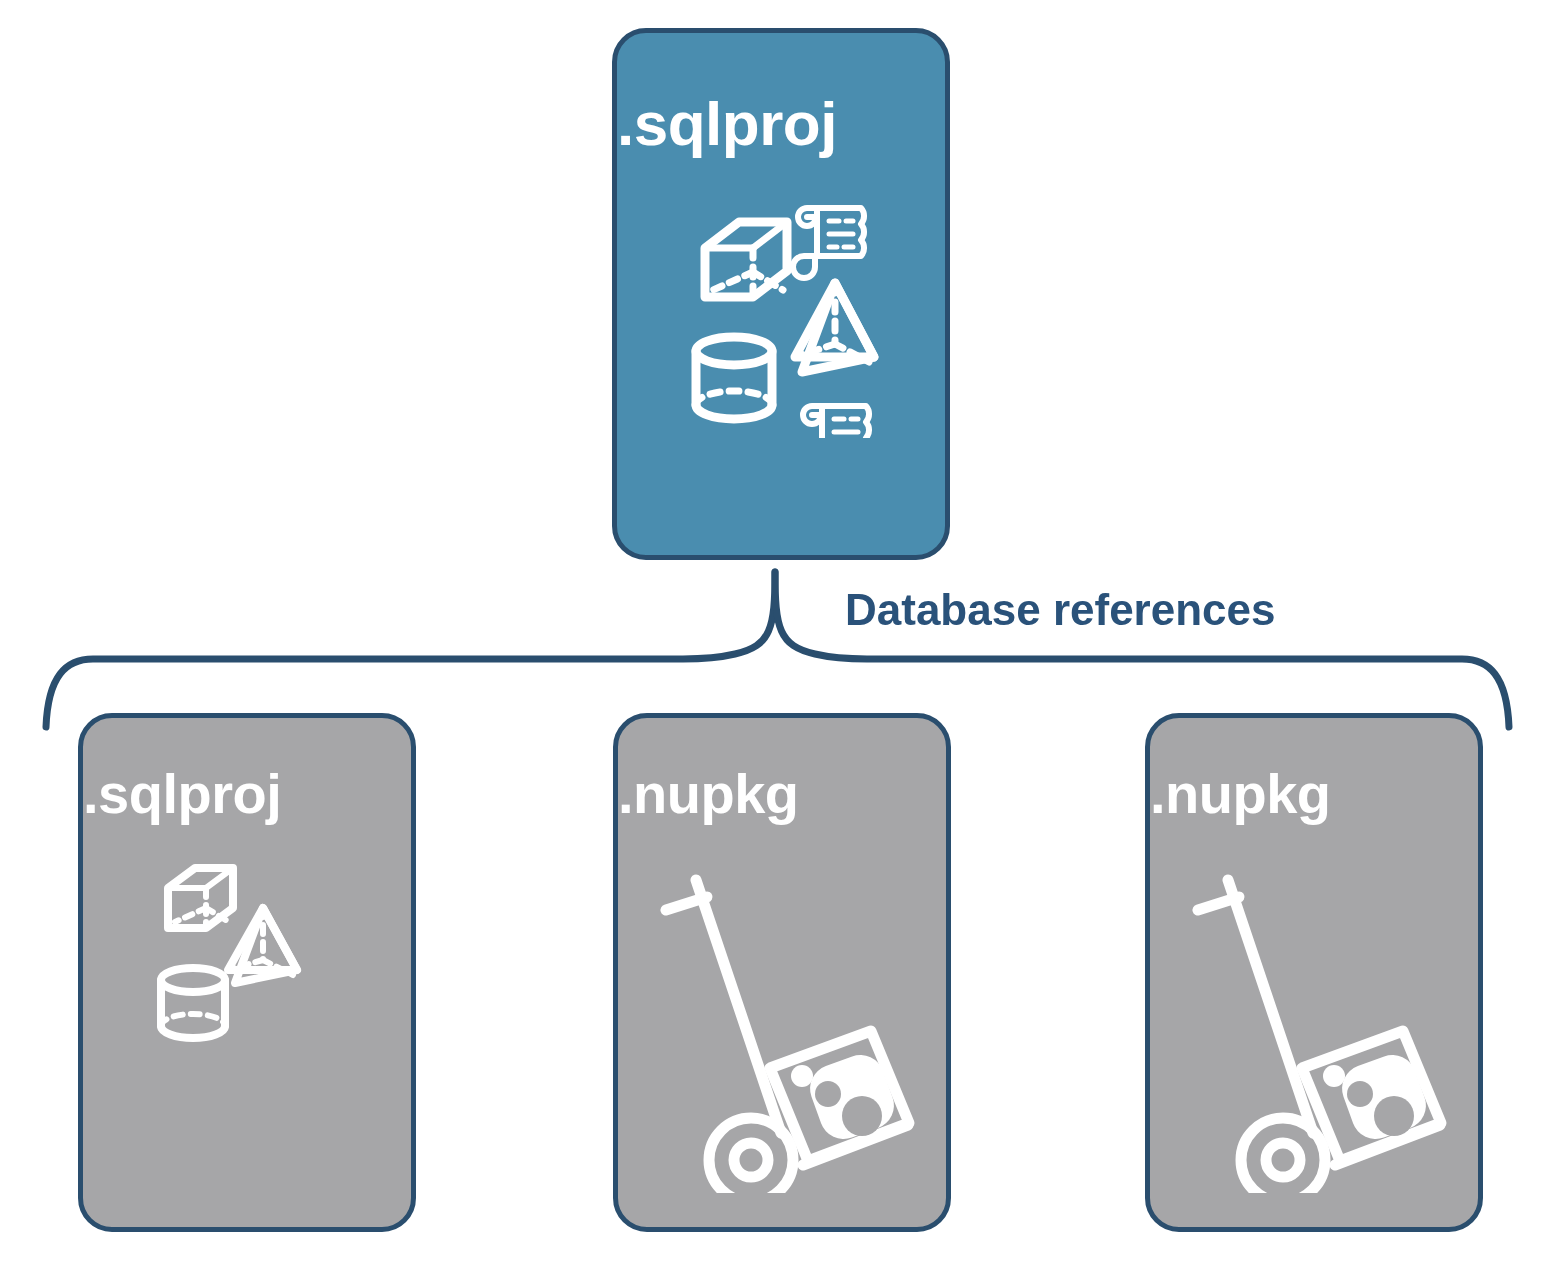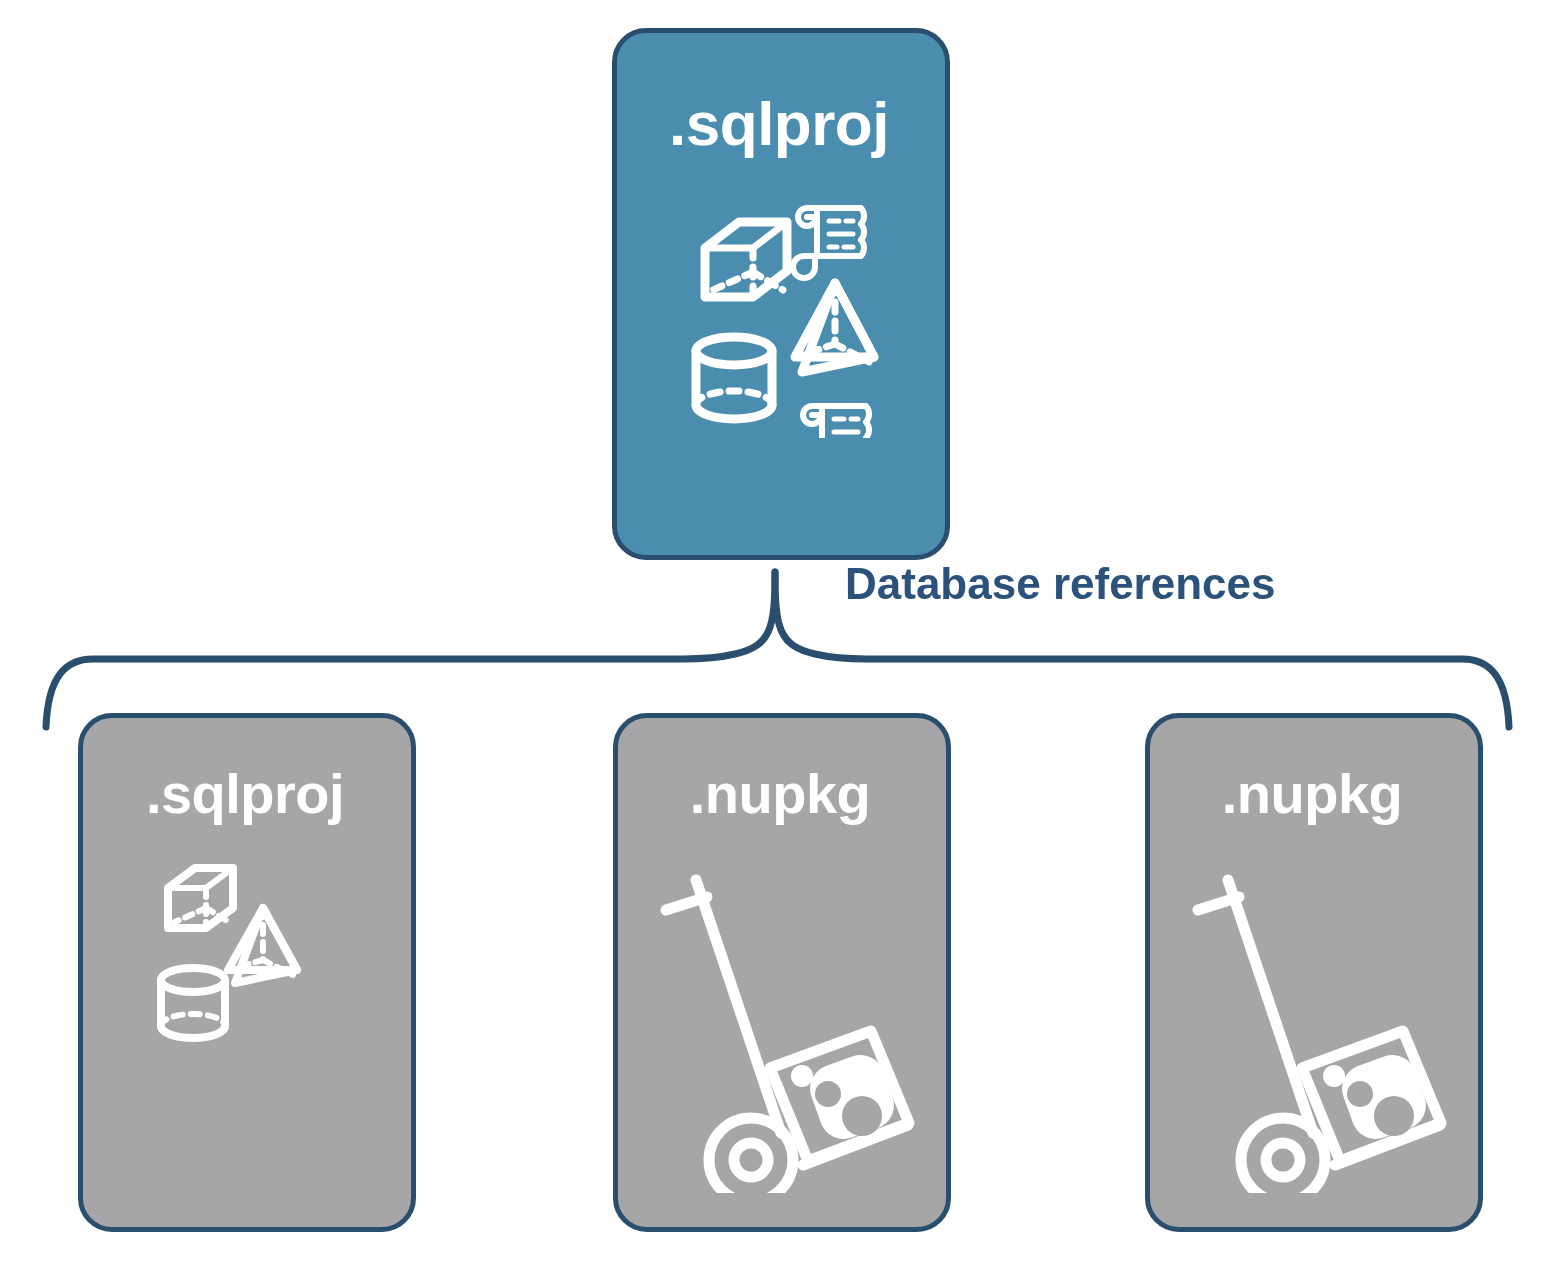--- a/index.html
+++ b/index.html
@@ -25,21 +25,21 @@
     border: 5px solid #2a4e6e;
     display: block;
   }
   .node.blue  { background: #4a8daf; }
   .node.gray  { background: #a6a6a8; }
 
   .node-title {
     position: absolute;
     left: 0;
     right: 4px;
-    text-align: center;
+    text-align: left;
     color: #ffffff;
     font-weight: bold;
     letter-spacing: -0.5px;
     line-height: 1;
     user-select: none;
   }
   .node-icons {
     position: absolute;
     left: 0;
     right: 0;
@@ -133,21 +133,21 @@
              C718,658 700,659 683,659
              L93,659
              C66,659 48,676 46,727" fill="none" stroke="#2a4e6e" stroke-width="7" stroke-linecap="round"></path>
     <path d="M775,572
              C775,628 779,646 815,654
              C832,658 850,659 867,659
              L1462,659
              C1489,659 1507,676 1509,727" fill="none" stroke="#2a4e6e" stroke-width="7" stroke-linecap="round"></path>
   </svg>
 
-  <div class="connector-label" style="left:845px; top:562px; font-size:44px;">Database references</div>
+  <div class="connector-label" style="left:845px; top:588px; font-size:44px;">Database references</div>
 
   <div class="node gray" style="left:78px; top:713px; width:338px; height:519px;">
 
     <div class="node-title" style="top:48px; font-size:56px;">.sqlproj</div>
 
     <div class="node-icons" style="top:140px;">
       <svg width="328" height="230" viewBox="0 0 328 230" style="margin:0 auto;">
         <g fill="none" stroke="#ffffff" stroke-width="6" stroke-linecap="round" stroke-linejoin="round">
 
           <g>

